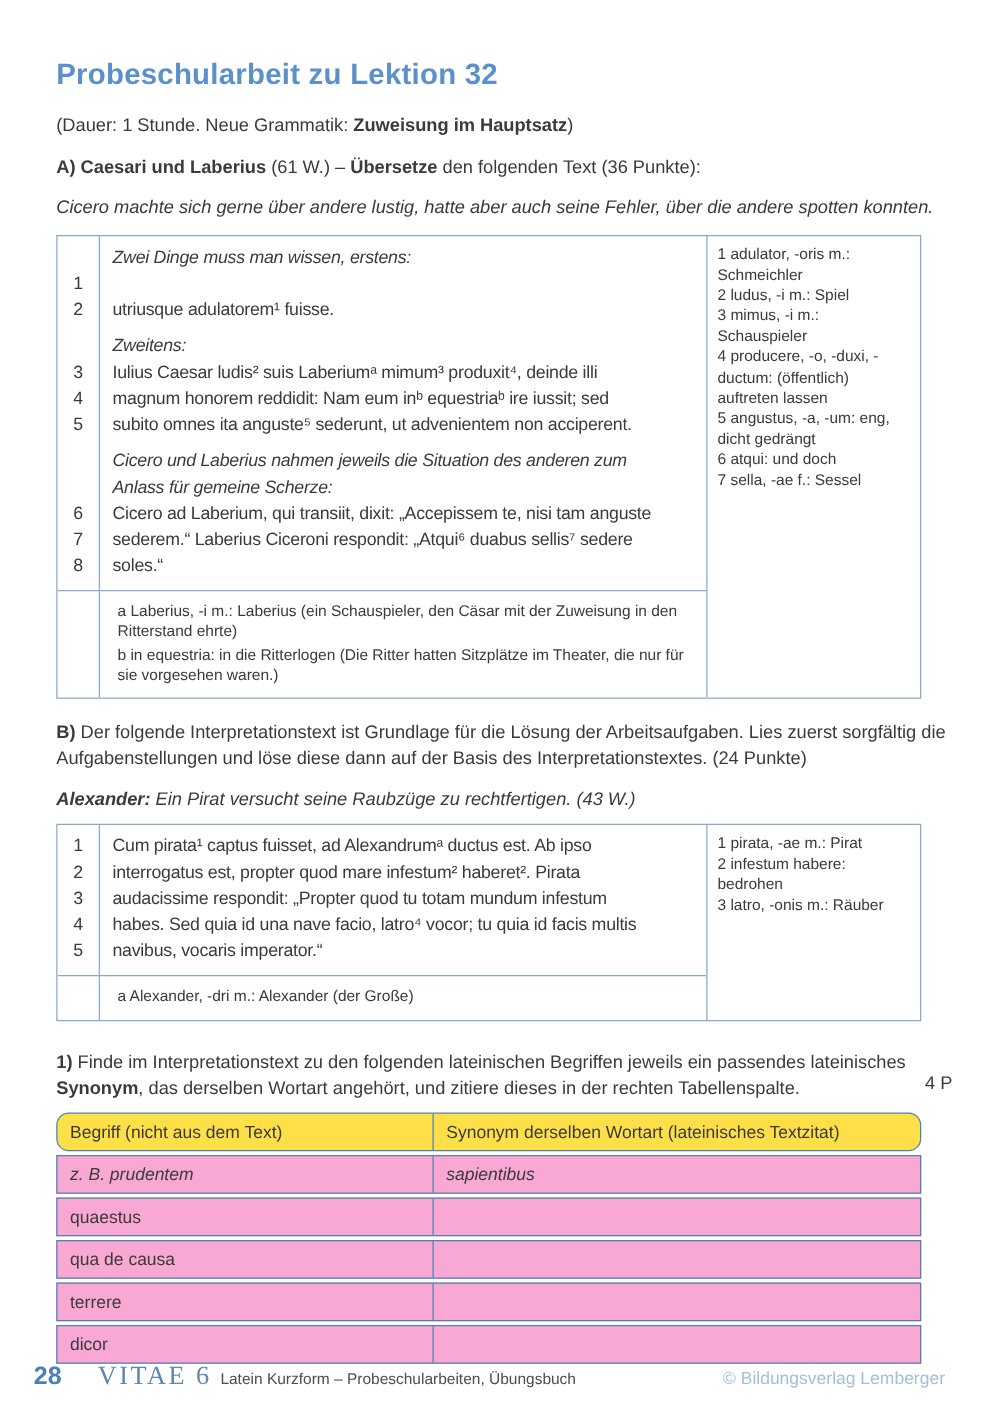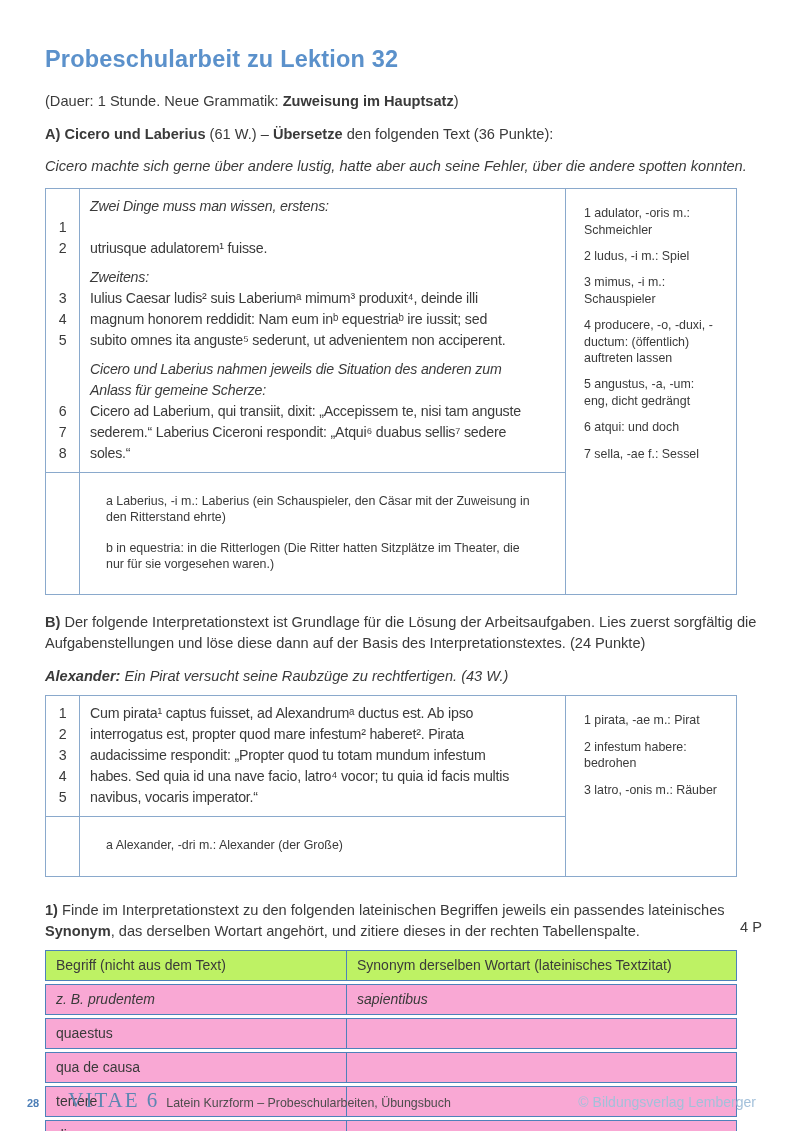--- a/index.html
+++ b/index.html
@@ -25,57 +25,57 @@
   }
   .lt-main{width:520px;flex:none;border-right:1px solid #8aa9cc;position:relative;display:flex;flex-direction:column;box-sizing:border-box;}
   .lt-main::before{content:"";position:absolute;left:33px;top:0;bottom:0;width:1px;background:#8aa9cc;}
   .lt-lines{padding:7px 0 8px 0;}
   .tline{display:flex;font-size:14.2px;line-height:21px;letter-spacing:-0.2px;}
   .tline.gap{margin-top:8px;}
   .tnum{width:33px;flex:none;text-align:center;color:#3a3a3a;}
   .ttext{padding-left:11px;white-space:nowrap;}
   .ttext.it{font-style:italic;text-align:right;}
   .lt-foot{border-top:1px solid #8aa9cc;padding:5px 10px 6px 44px;font-size:12.4px;line-height:15.5px;}
-  .lt-foot p{margin:16px;}
+  .lt-foot p{margin:4px;}
   .lt-vocab{flex:1;padding:6px 6px 6px 8px;font-size:12.4px;line-height:16.4px;box-sizing:border-box;}
-  .lt-vocab div{margin:10px;}
+  .lt-vocab div{margin:0;}
 
   
   .exercise{position:relative;margin-top:23px;}
   .points{position:absolute;right:0;bottom:4px;font-weight:normal;}
 
   
   .stable{width:692px;margin-top:9px;}
   .srow{
     display:flex;border:1px solid #4e81ba;box-sizing:border-box;margin-top:3px;background:#f9a8d4;
   }
-  .srow.head{background:#bef264;margin-top:0;}
+  .srow.head{background:#fde047;margin-top:0;border-radius:10px;}
   .scell{font-size:14px;line-height:18px;padding:5px 10px 6px 10px;box-sizing:border-box;}
   .s1{width:301px;flex:none;border-right:1px solid #4e81ba;}
   .s2{flex:1;}
   .srow.ex .scell{font-style:italic;}
 
   
   .footer{position:absolute;left:27px;right:44px;top:1088px;display:flex;align-items:baseline;}
-  .pagenum{font-size:11px;font-weight:bold;color:#4d7fb7;}
+  .pagenum{font-size:20px;font-weight:bold;color:#4d7fb7;}
   .series{font-family:"Liberation Serif","DejaVu Serif",serif;font-size:21px;color:#5d86b2;letter-spacing:2px;margin-left:29px;}
   .subtitle{font-size:12.4px;color:#4d4d4d;margin-left:7px;}
   .copyright{font-size:14px;color:#a3c0da;margin-left:auto;}
 </style>
 </head>
 <body>
 
 <div class="page">
   <div class="content">
 
     <h1 class="title">Probeschularbeit zu Lektion 32</h1>
 
     <p class="para"><span>(Dauer: 1 Stunde. Neue Grammatik: </span><span class="b">Zuweisung im Hauptsatz</span><span>)</span></p>
 
-    <p class="para mt"><span class="b">A) Cicero und Laberius</span><span> (61 W.) – </span><span class="b">Übersetze</span><span> den folgenden Text (36 Punkte):</span></p>
+    <p class="para mt"><span class="b">A) Caesari und Laberius</span><span> (61 W.) – </span><span class="b">Übersetze</span><span> den folgenden Text (36 Punkte):</span></p>
 
     <p class="para lead">Cicero machte sich gerne über andere lustig, hatte aber auch seine Fehler, über die andere spotten konnten.</p>
 
     <div class="ltable">
       <div class="lt-main">
         <div class="lt-lines">
             <div class="tline">
               <div class="tnum"></div>
               <div class="ttext it">Zwei Dinge muss man wissen, erstens:</div>
             </div>

